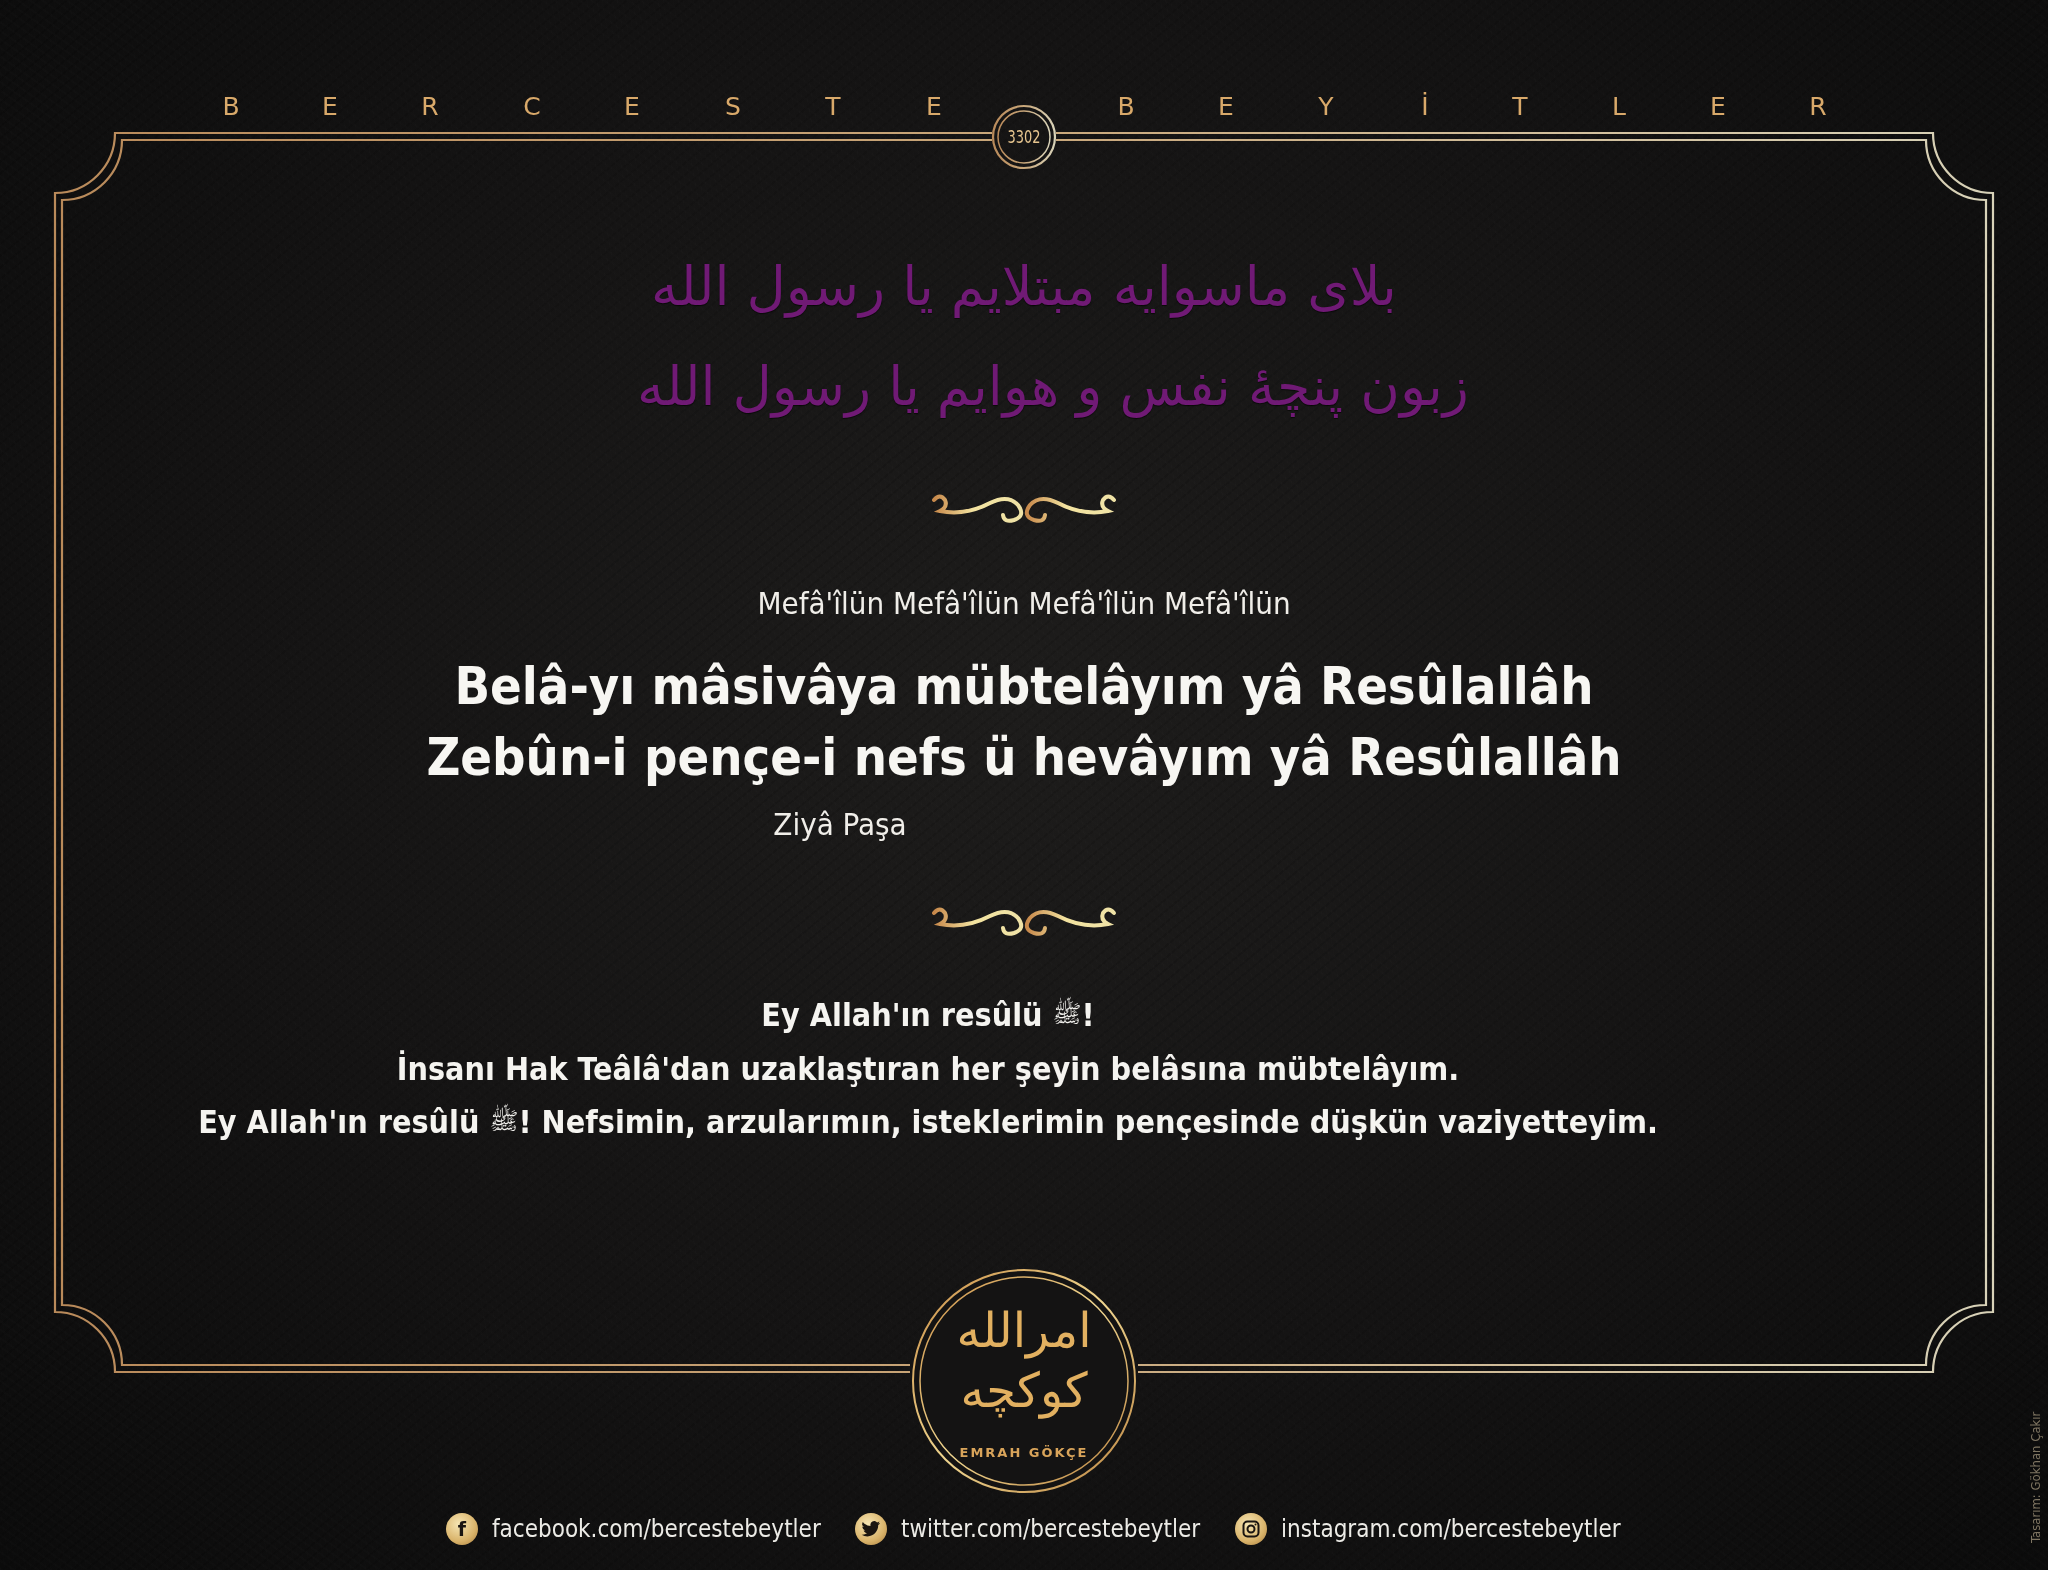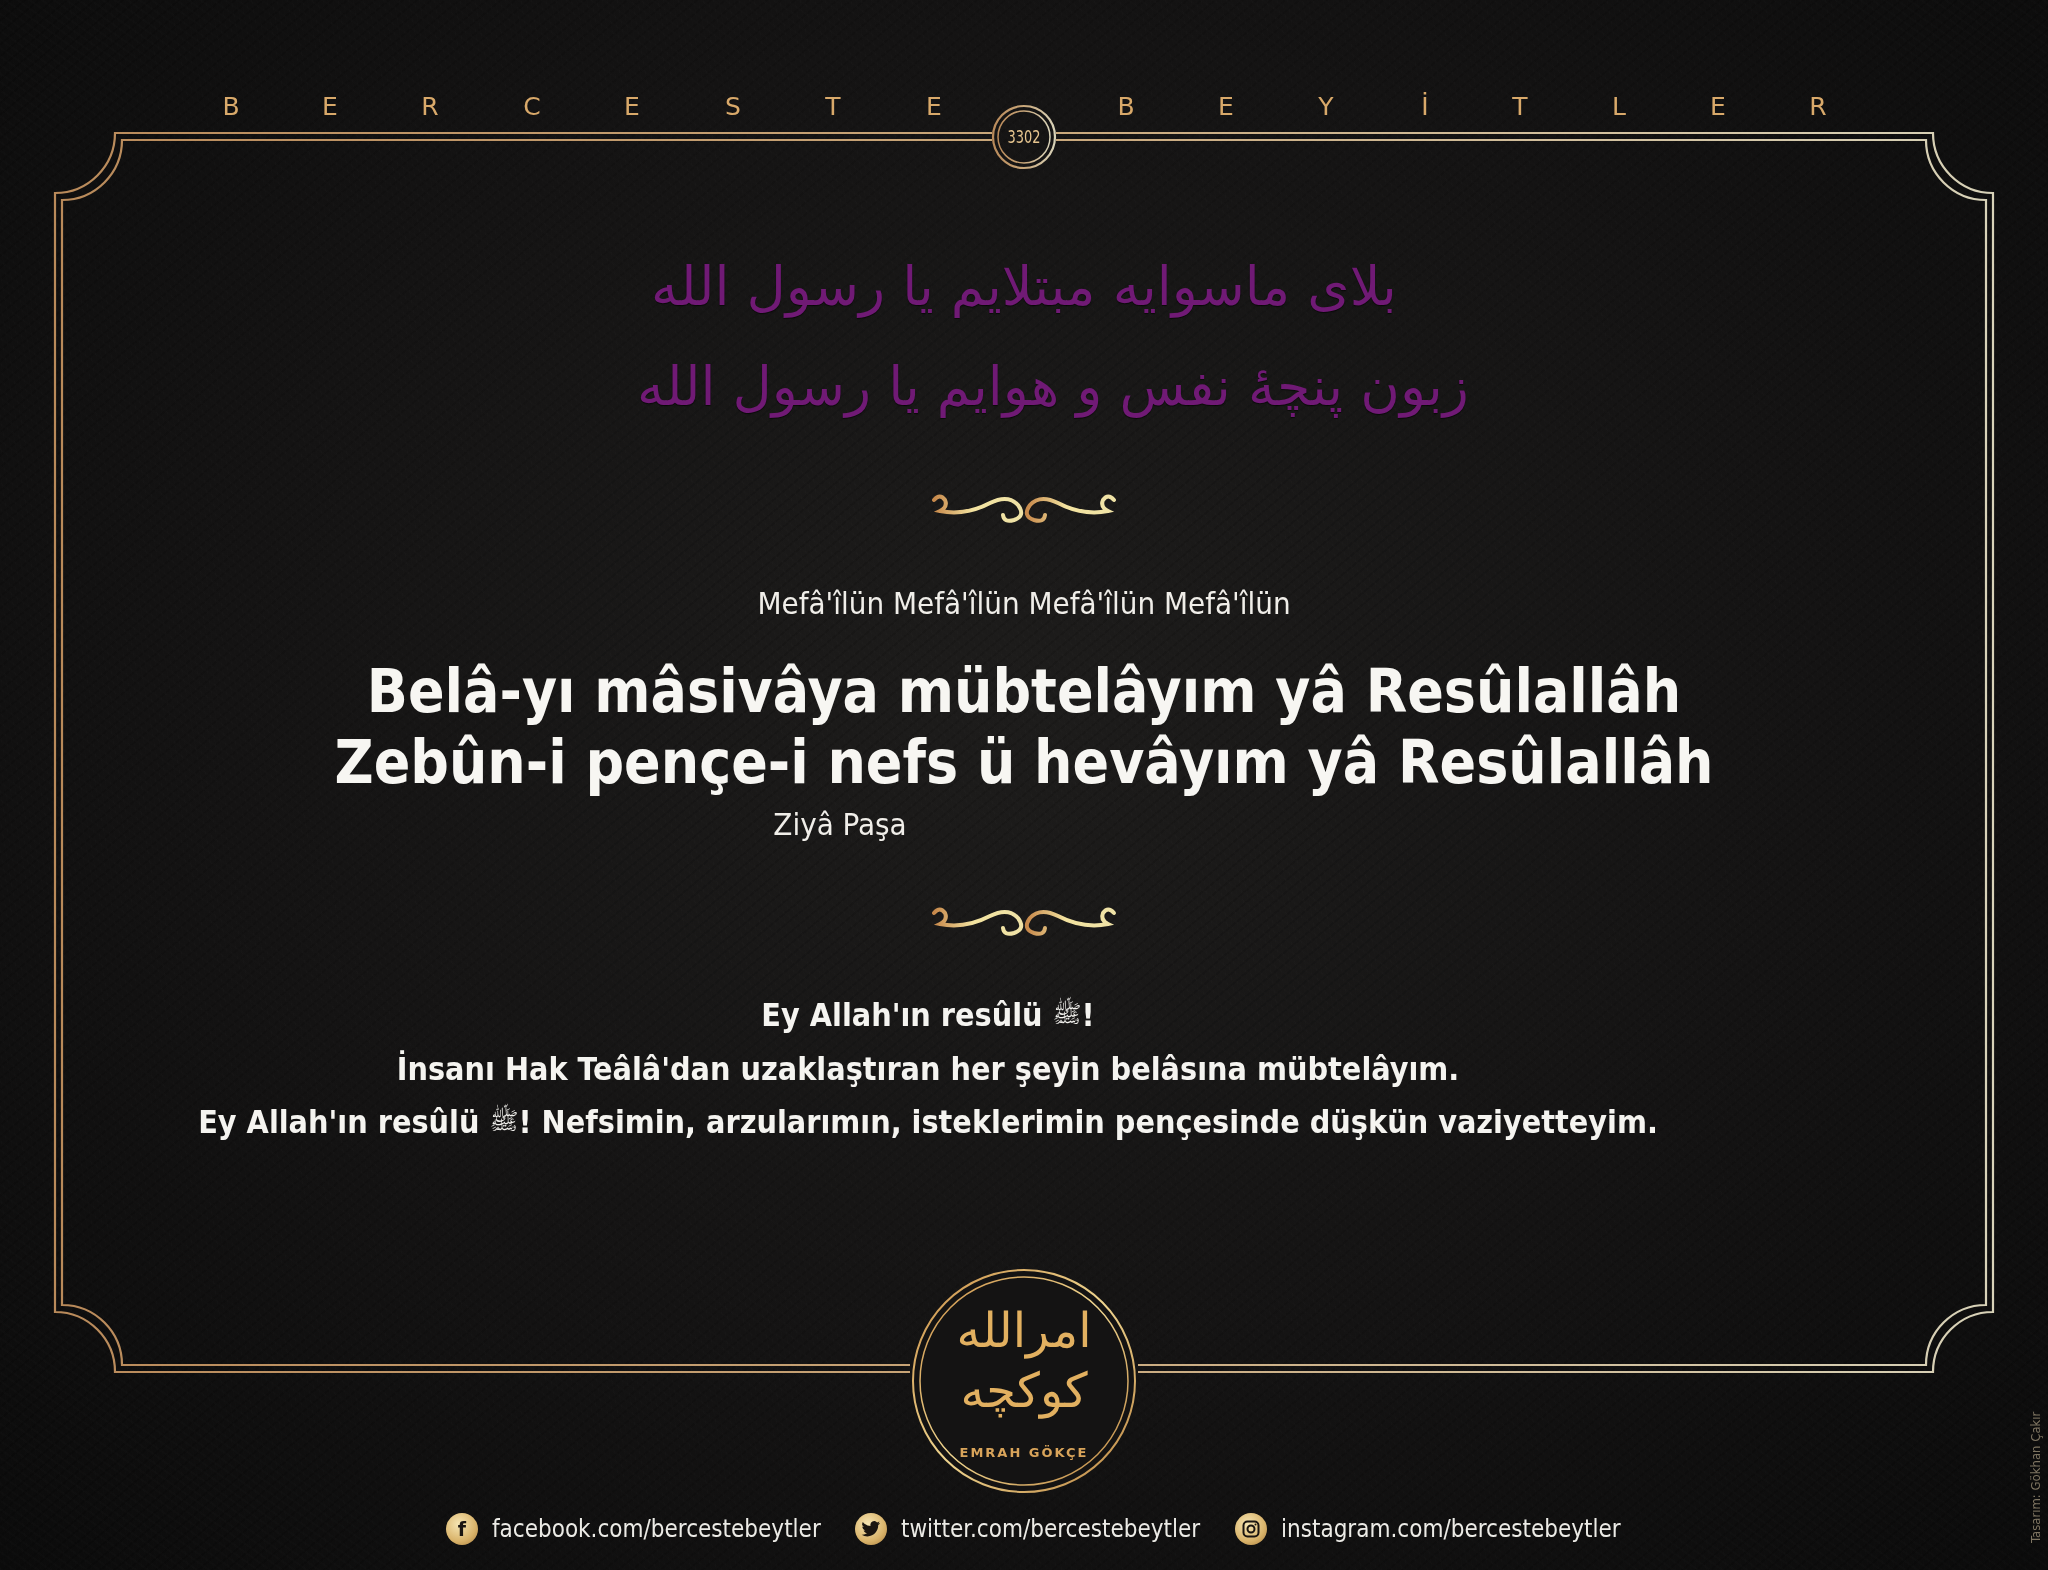--- a/index.html
+++ b/index.html
@@ -44,21 +44,21 @@
   .arabic.l2 { top:355px;margin-left:29px; }
 
   .ornament { position:absolute; left:0; top:0; }
 
   .meter {
     position:absolute; top:585px; left:0; width:2048px; text-align:center;
     font-family:"DejaVu Sans Condensed","DejaVu Sans", sans-serif; font-size:31px; color:#f0eee9;
   }
   .verse {
     position:absolute; left:0; width:2048px; text-align:center;
-    font-family:"DejaVu Sans Condensed","DejaVu Sans", sans-serif; font-size:60px; font-weight:bold; color:#f7f6f2;
+    font-family:"DejaVu Sans Condensed","DejaVu Sans", sans-serif; font-size:52px; font-weight:bold; color:#f7f6f2;
   }
   .verse.v1 { top:656px; }
   .verse.v2 { top:727px; }
   .poet {
     position:absolute; top:806px; left:0; width:1680px; text-align:center;
     font-family:"DejaVu Sans Condensed","DejaVu Sans", sans-serif; font-size:31px; color:#f0eee9;
   }
   .translation {
     position:absolute; left:0; width:1856px; text-align:center;
     font-family:"DejaVu Sans Condensed","DejaVu Sans", sans-serif; font-size:32px; font-weight:bold; color:#f5f4f0;

